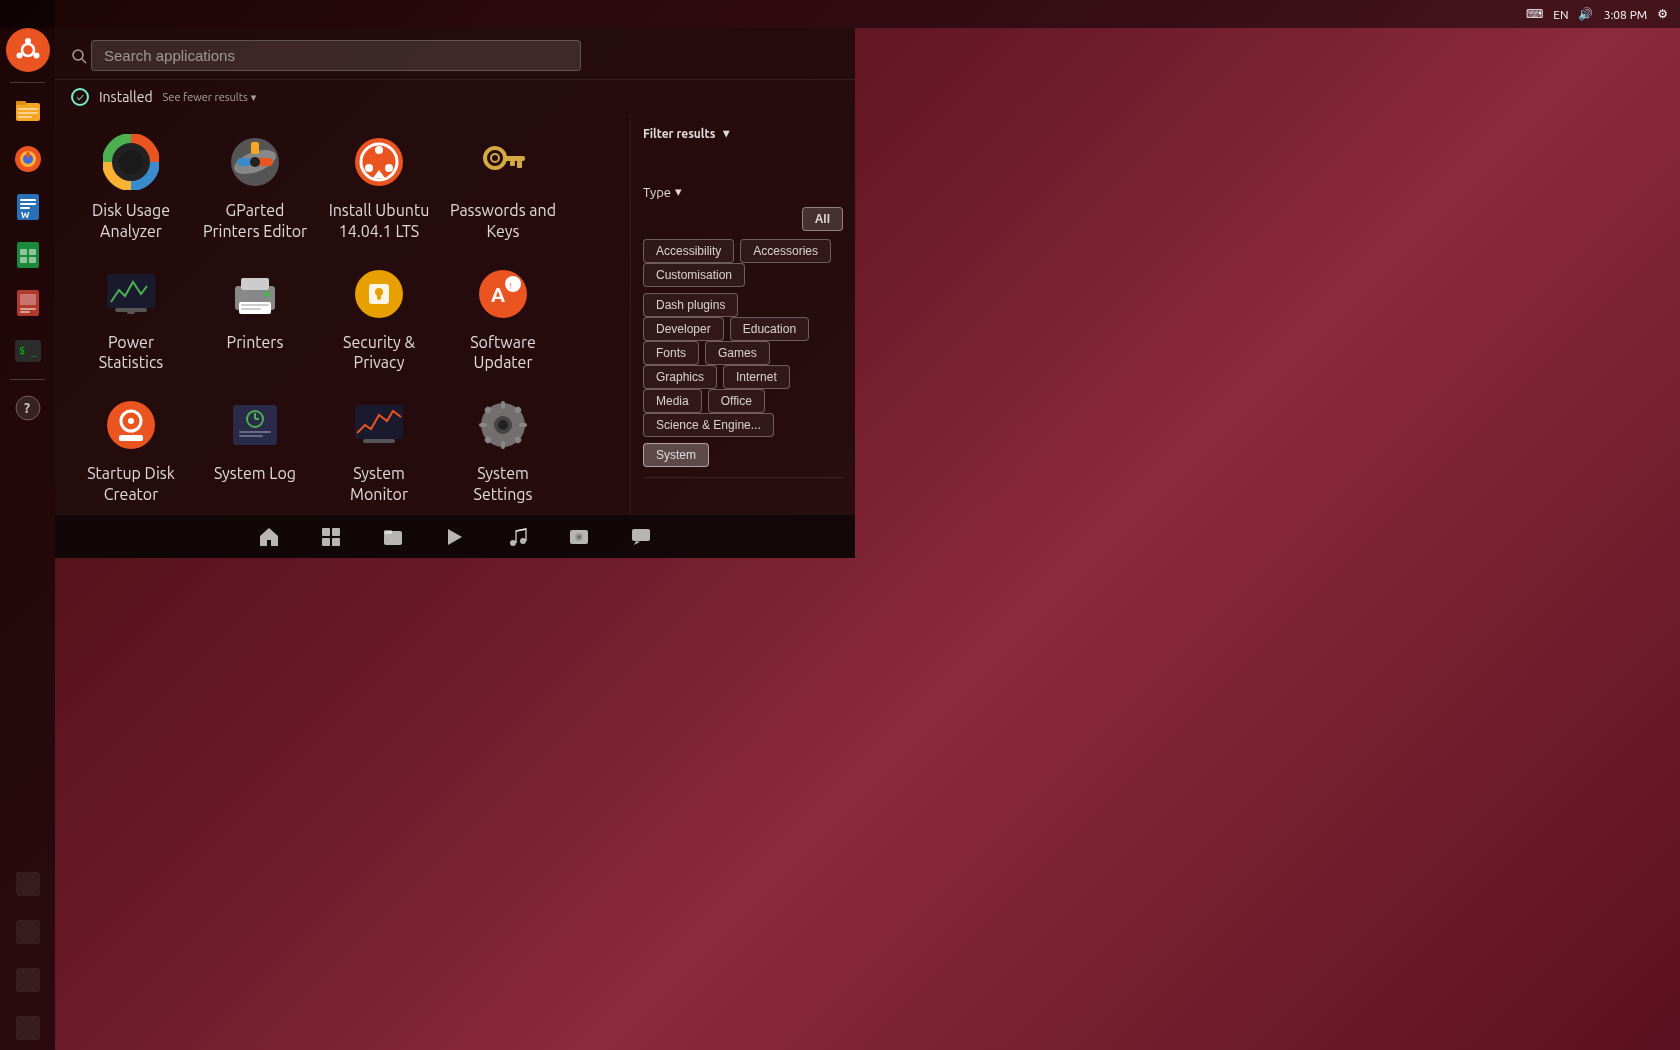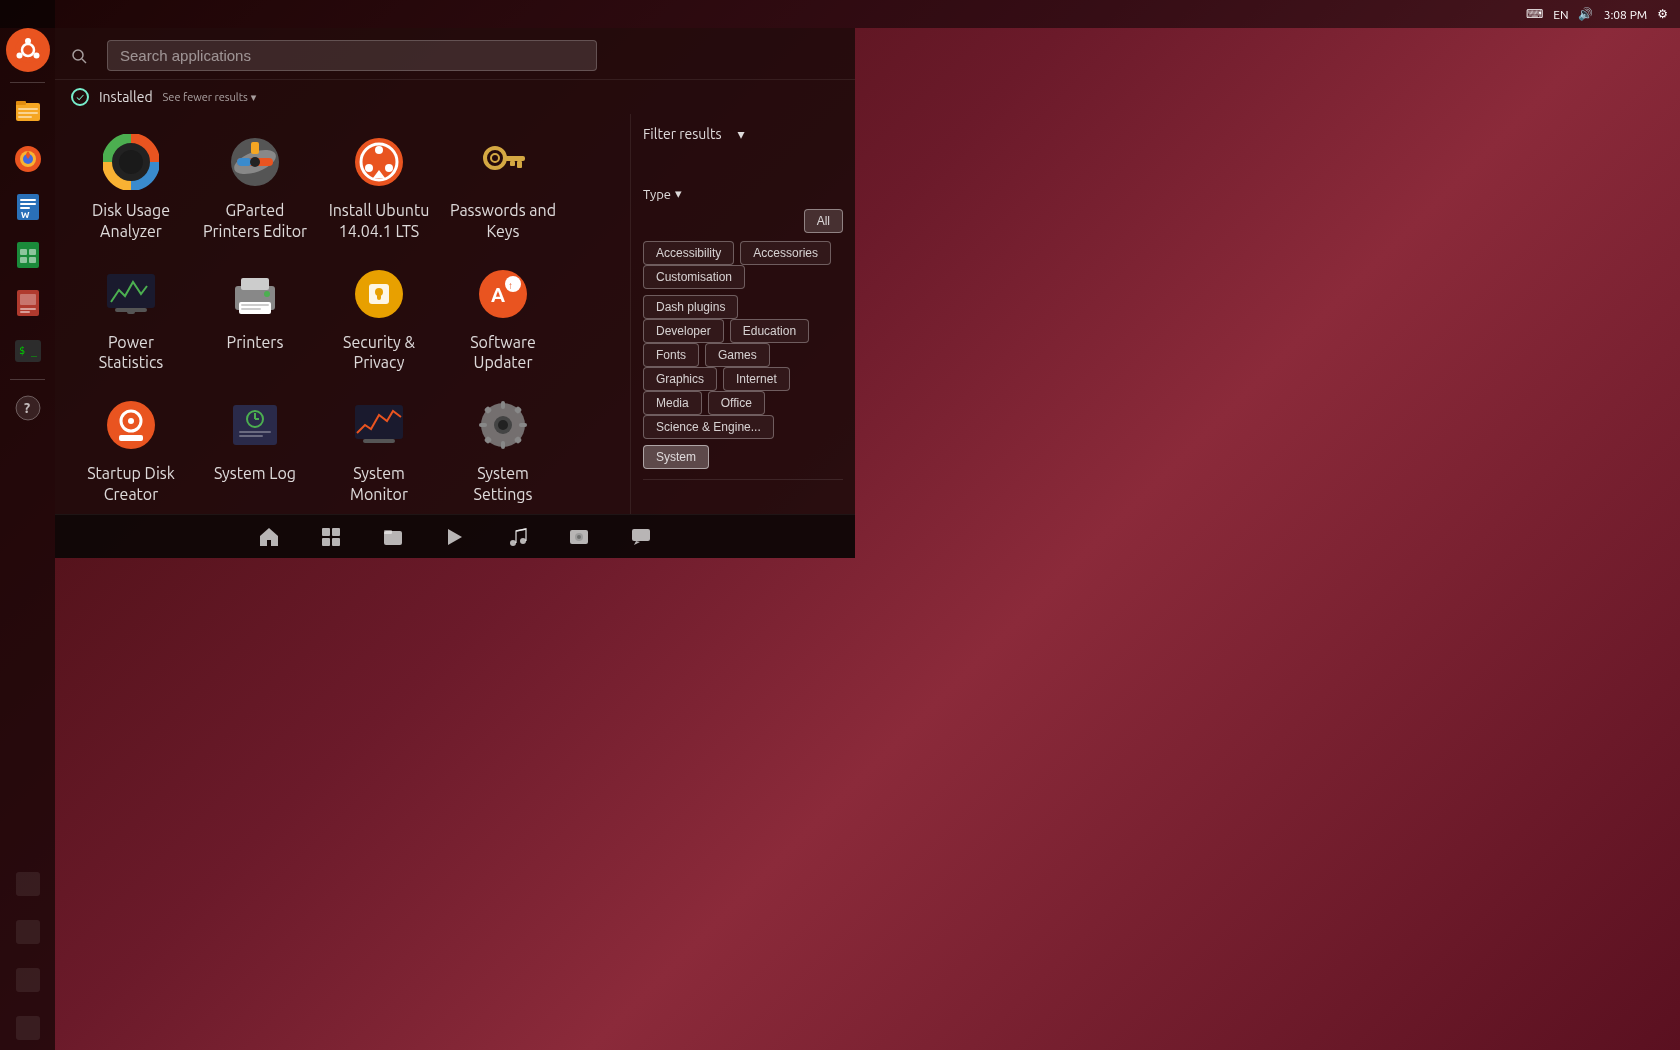--- a/index.html
+++ b/index.html
@@ -80,21 +80,21 @@
       flex-direction: column;
       overflow: hidden;
       z-index: 40;
     }
 
     
     .search-bar {
       padding: 12px 16px 8px;
       display: flex;
       align-items: center;
-      gap: 20px;
+      gap: 4px;
       border-bottom: 1px solid rgba(255,255,255,0.08);
     }
     .search-icon-wrap {
       color: rgba(255,255,255,0.6);
       font-size: 16px;
     }
     .search-input {
       background: rgba(255,255,255,0.12);
       border: 1px solid rgba(255,255,255,0.2);
       border-radius: 4px;
@@ -182,26 +182,27 @@
 
     
     .filter-panel {
       flex: 1;
       border-left: 1px solid rgba(255,255,255,0.08);
       padding: 12px;
       overflow-y: auto;
       color: rgba(255,255,255,0.85);
     }
     .filter-header {
-      font-size: 14px;
+      font-size: 12px;
       margin-bottom: 12px;
       display: flex;
       align-items: center;
-      gap: 16px;
+      gap: 8px;
       cursor: pointer;
+      font-weight: bold;
     }
     .filter-section-title {
       font-size: 13px;
       margin-bottom: 8px;
       display: flex;
       align-items: center;
       gap: 4px;
       margin-top: 44px;
     }
     .filter-row {
@@ -219,20 +220,21 @@
       cursor: pointer;
       white-space: nowrap;
     }
     .filter-btn.active {
       background: rgba(255,255,255,0.25);
       border-color: rgba(255,255,255,0.5);
     }
     .filter-btn.all-btn {
       background: rgba(255,255,255,0.15);
       border-color: rgba(255,255,255,0.4);
+      font-weight: bold;
     }
     .filter-all-row {
       display: flex;
       justify-content: flex-end;
       margin-bottom: 8px;
     }
     .filter-divider {
       height: 1px;
       background: rgba(255,255,255,0.1);
       margin: 10px 0;

